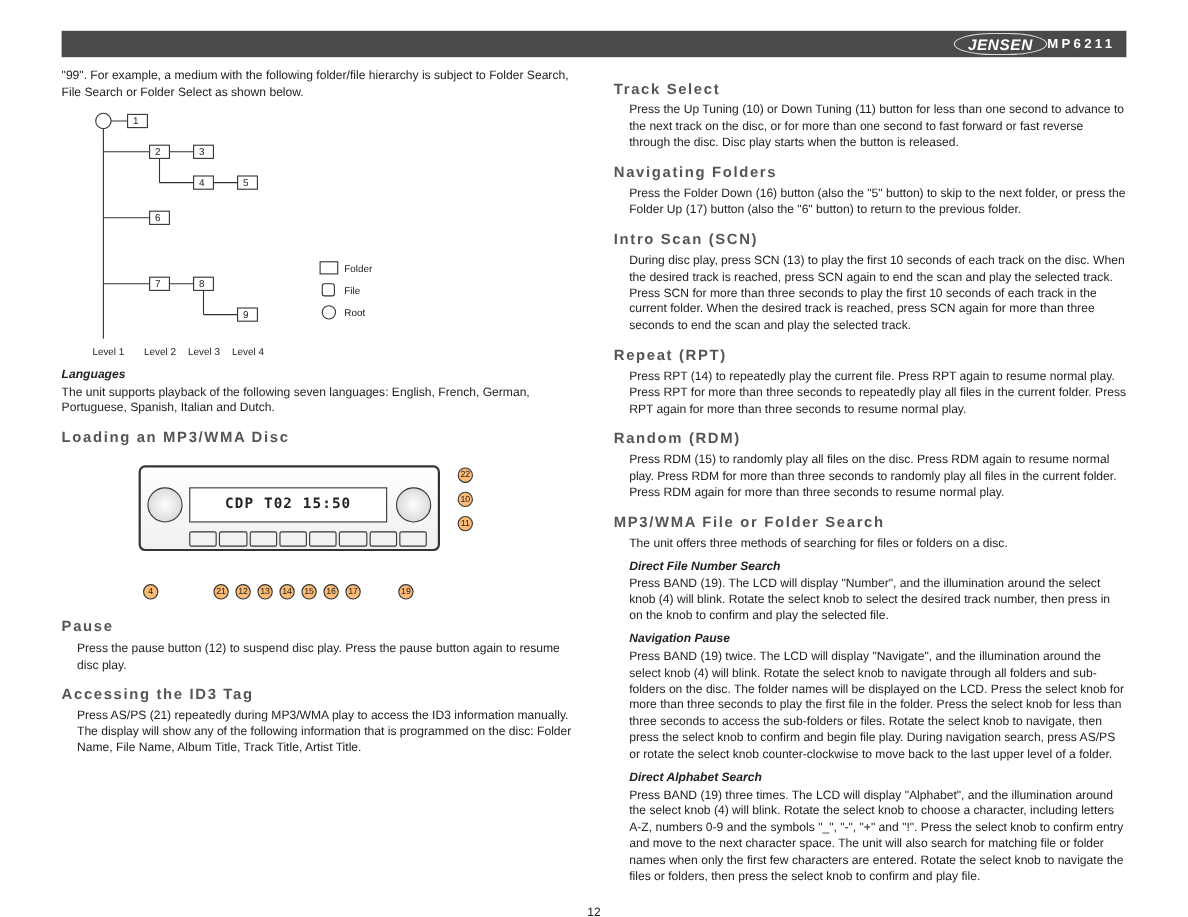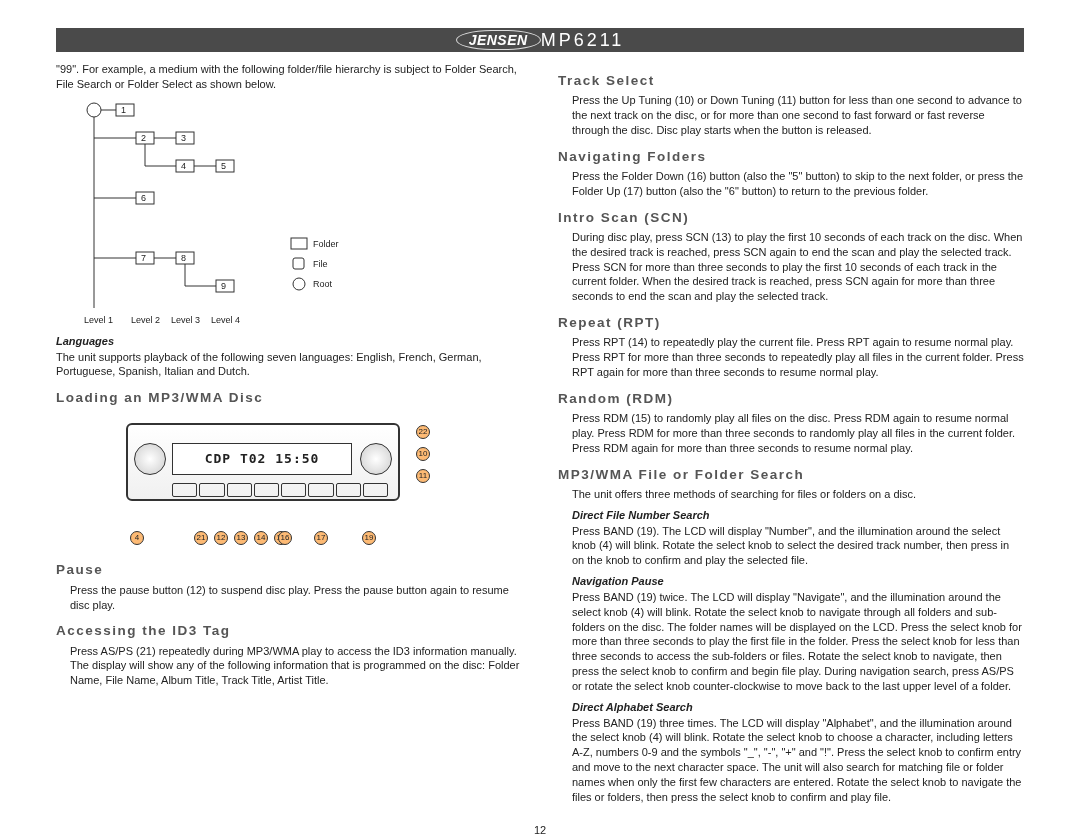--- a/index.html
+++ b/index.html
@@ -14,44 +14,44 @@
     position: relative;
   }
   .page {
     padding: 28px 56px 20px 56px;
   }
   .header-bar {
     background: #4a4a4a;
     height: 24px;
     display: flex;
     align-items: center;
-    justify-content: center;
+    justify-content: flex-end;
     padding: 0 10px;
     margin-bottom: 10px;
   }
   .brand-logo {
     color: #fff;
     font-style: italic;
     font-weight: bold;
     font-size: 14px;
     letter-spacing: 0.5px;
     display: flex;
     align-items: center;
   }
   .brand-logo .oval {
     border: 1px solid #ddd;
     border-radius: 50% / 60%;
     padding: 0 12px;
     line-height: 18px;
   }
   .model {
     color: #fff;
-    font-size: 18px;
+    font-size: 12px;
     letter-spacing: 3px;
-    font-weight: normal;
+    font-weight: bold;
   }
   .columns {
     display: flex;
     gap: 36px;
   }
   .col {
     flex: 1;
     line-height: 1.35;
   }
   .section-title {
@@ -239,21 +239,21 @@
         </div>
         <div class="callout right" style="top:14px">22</div>
         <div class="callout right" style="top:36px">10</div>
         <div class="callout right" style="top:58px">11</div>
         <div class="callout bottom" style="left:64px">4</div>
         <div class="callout bottom" style="left:128px">21</div>
         <div class="callout bottom" style="left:148px">12</div>
         <div class="callout bottom" style="left:168px">13</div>
         <div class="callout bottom" style="left:188px">14</div>
         <div class="callout bottom" style="left:208px">15</div>
-        <div class="callout bottom" style="left:212px">16</div>
+        <div class="callout bottom" style="left:228px">16</div>
         <div class="callout bottom" style="left:248px">17</div>
         <div class="callout bottom" style="left:296px">19</div>
       </div>
 
       <div class="section-title">Pause</div>
       <p class="indent">Press the pause button (12) to suspend disc play. Press the pause button again to resume disc play.</p>
 
       <div class="section-title">Accessing the ID3 Tag</div>
       <p class="indent">Press AS/PS (21) repeatedly during MP3/WMA play to access the ID3 information manually. The display will show any of the following information that is programmed on the disc: Folder Name, File Name, Album Title, Track Title, Artist Title.</p>
     </div>

